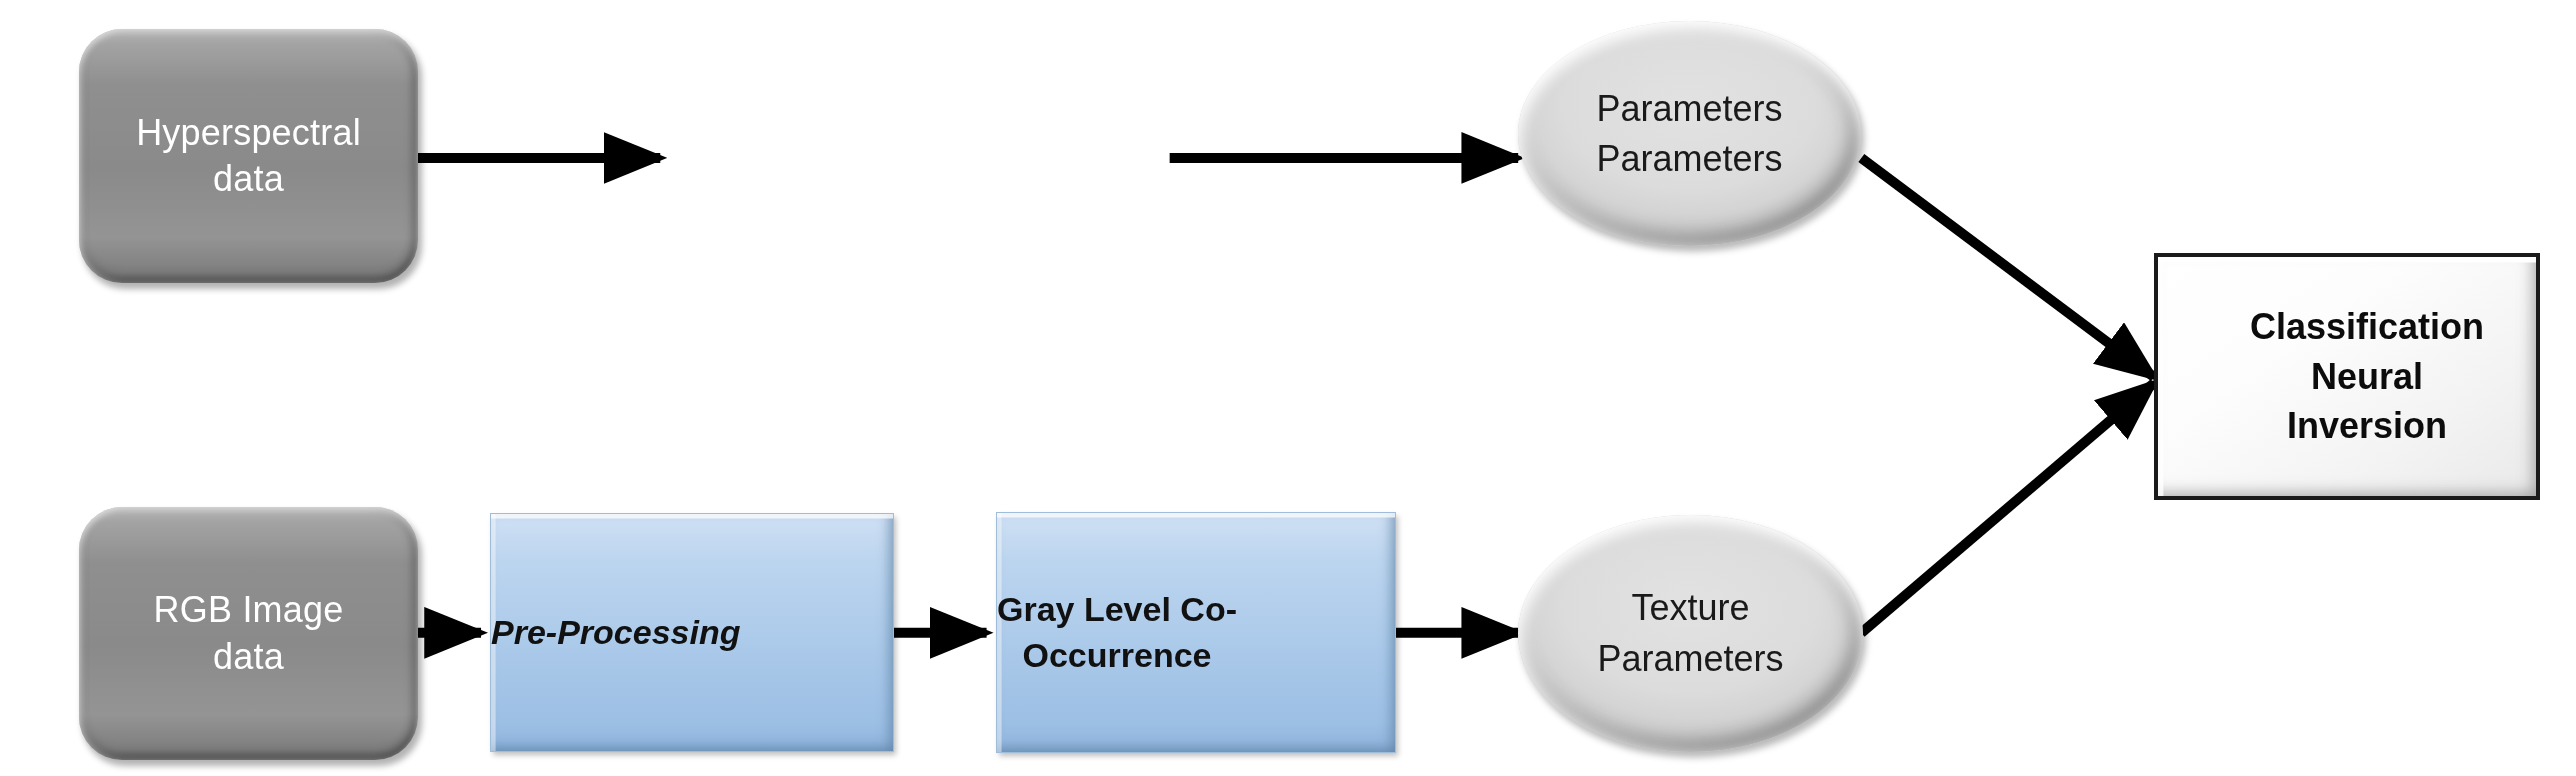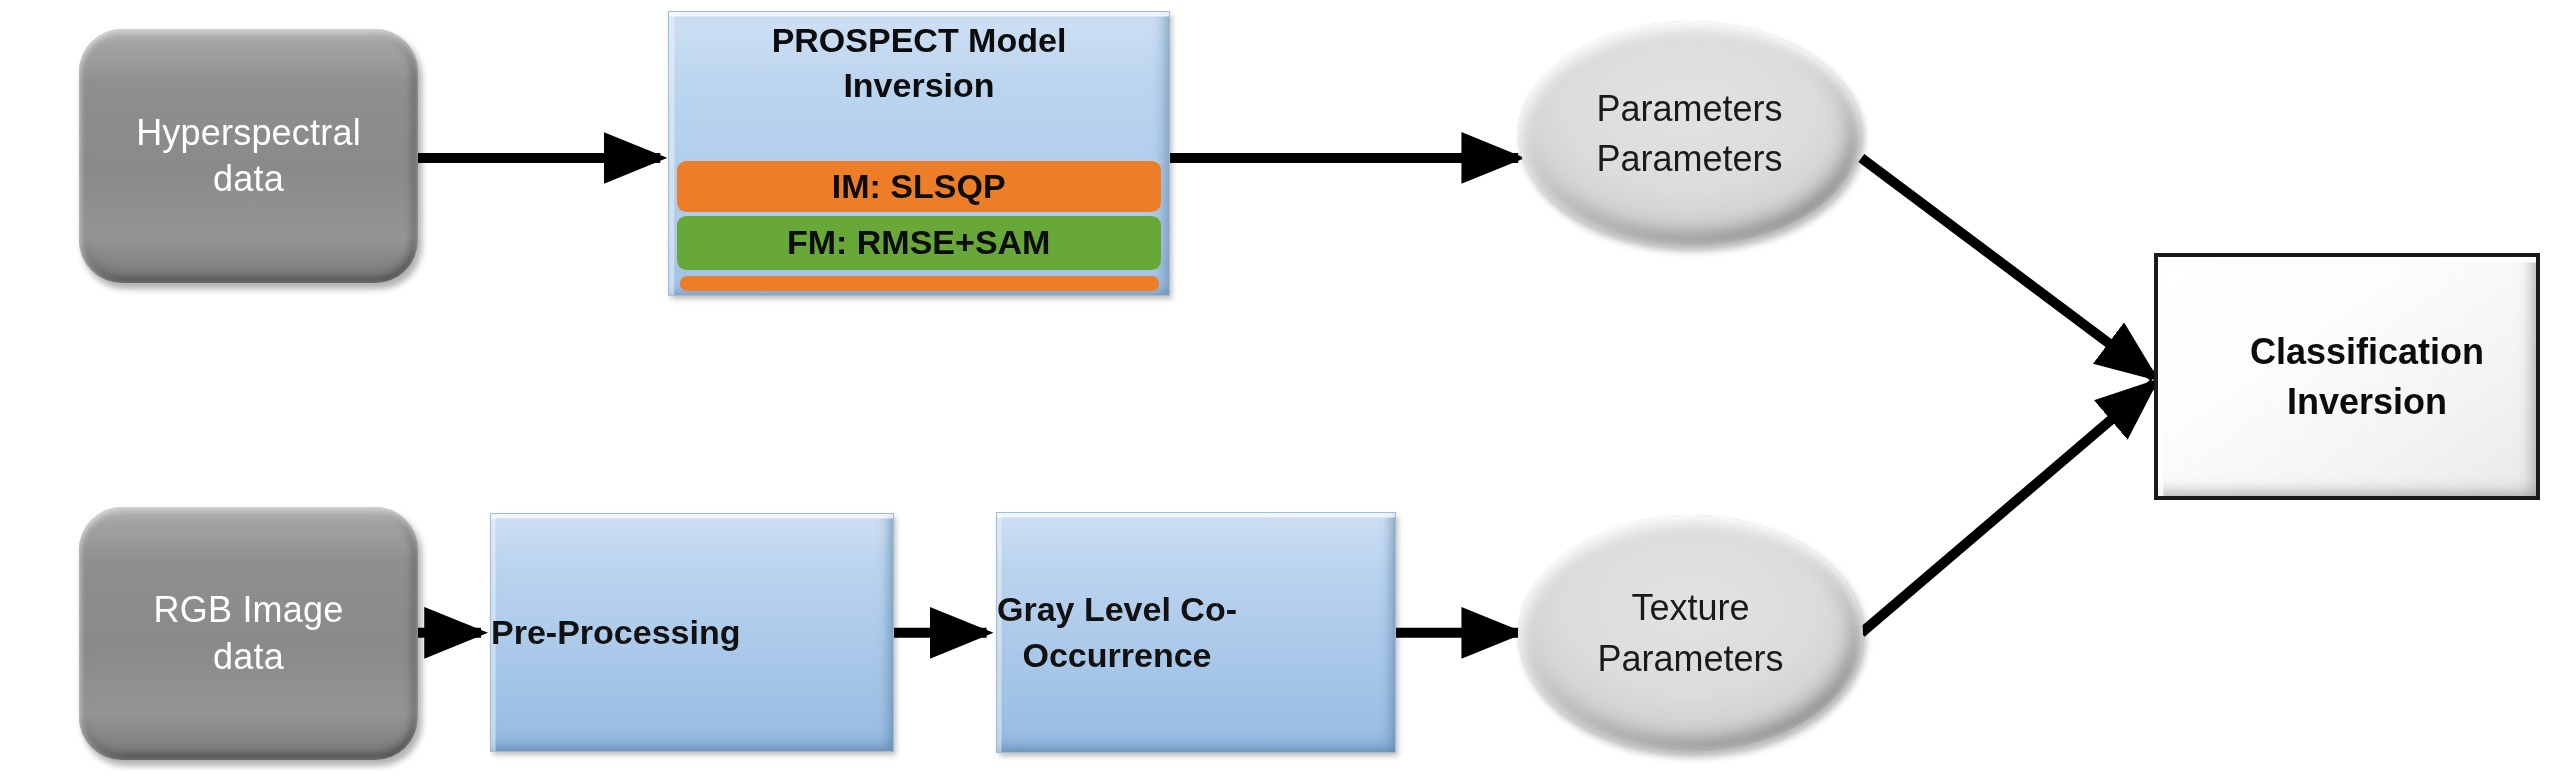--- a/index.html
+++ b/index.html
@@ -156,56 +156,44 @@
     <line x1="2430" y1="826" x2="2812" y2="500" stroke="#000000" stroke-width="13" marker-end="url(#ah)"></line>
   </svg>
 
   <div class="node grey-box" style="left:31px; top:29px; width:339px; height:254px;">
     <div>
       <div>Hyperspectral</div>
       <div>data</div>
     </div>
   </div>
 
-  <div class="node prospect-card" style="left:668px; top:10.7px; width:502px; height:285px;">
-    <div class="prospect-title">
-      <div>PROSPECT Model</div>
-      <div>Inversion</div>
-    </div>
-    <div class="band band-orange" style="left:7.7px; top:149px; width:484px; height:51px;">
-      <span>IM: SLSQP</span>
-    </div>
-    <div class="band band-green" style="left:7.7px; top:204px; width:484px; height:54px;">
-      <span>FM: RMSE+SAM</span>
-    </div>
-    <div class="band band-sliver" style="left:10.7px; top:264px; width:479px; height:15.3px;"></div>
-  </div>
 
   <div class="node ellipse" style="left:1518px; top:21.4px; width:343px; height:225px;">
     <div>
       <div>Parameters</div>
       <div>Parameters</div>
     </div>
   </div>
 
   <div class="node white-box" style="left:2154px; top:253px; width:386px; height:247px;padding-left:40px;">
     <div>
       <div>Classification</div>
+      <div>Neural</div>
       <div>Inversion</div>
     </div>
   </div>
 
   <div class="node grey-box" style="left:31px; top:507px; width:339px; height:253px;">
     <div>
       <div>RGB Image</div>
       <div>data</div>
     </div>
   </div>
 
-  <div class="node blue-box" style="left:490px; top:513px; width:404px; height:239px;">
+  <div class="node blue-box" style="left:490px; top:513px; width:404px; height:239px;font-style:italic;">
     <span>Pre-Processing</span>
   </div>
 
   <div class="node blue-box" style="left:996px; top:512px; width:400px; height:241px;">
     <div>
       <div>Gray Level Co-</div>
       <div>Occurrence</div>
     </div>
   </div>
 

